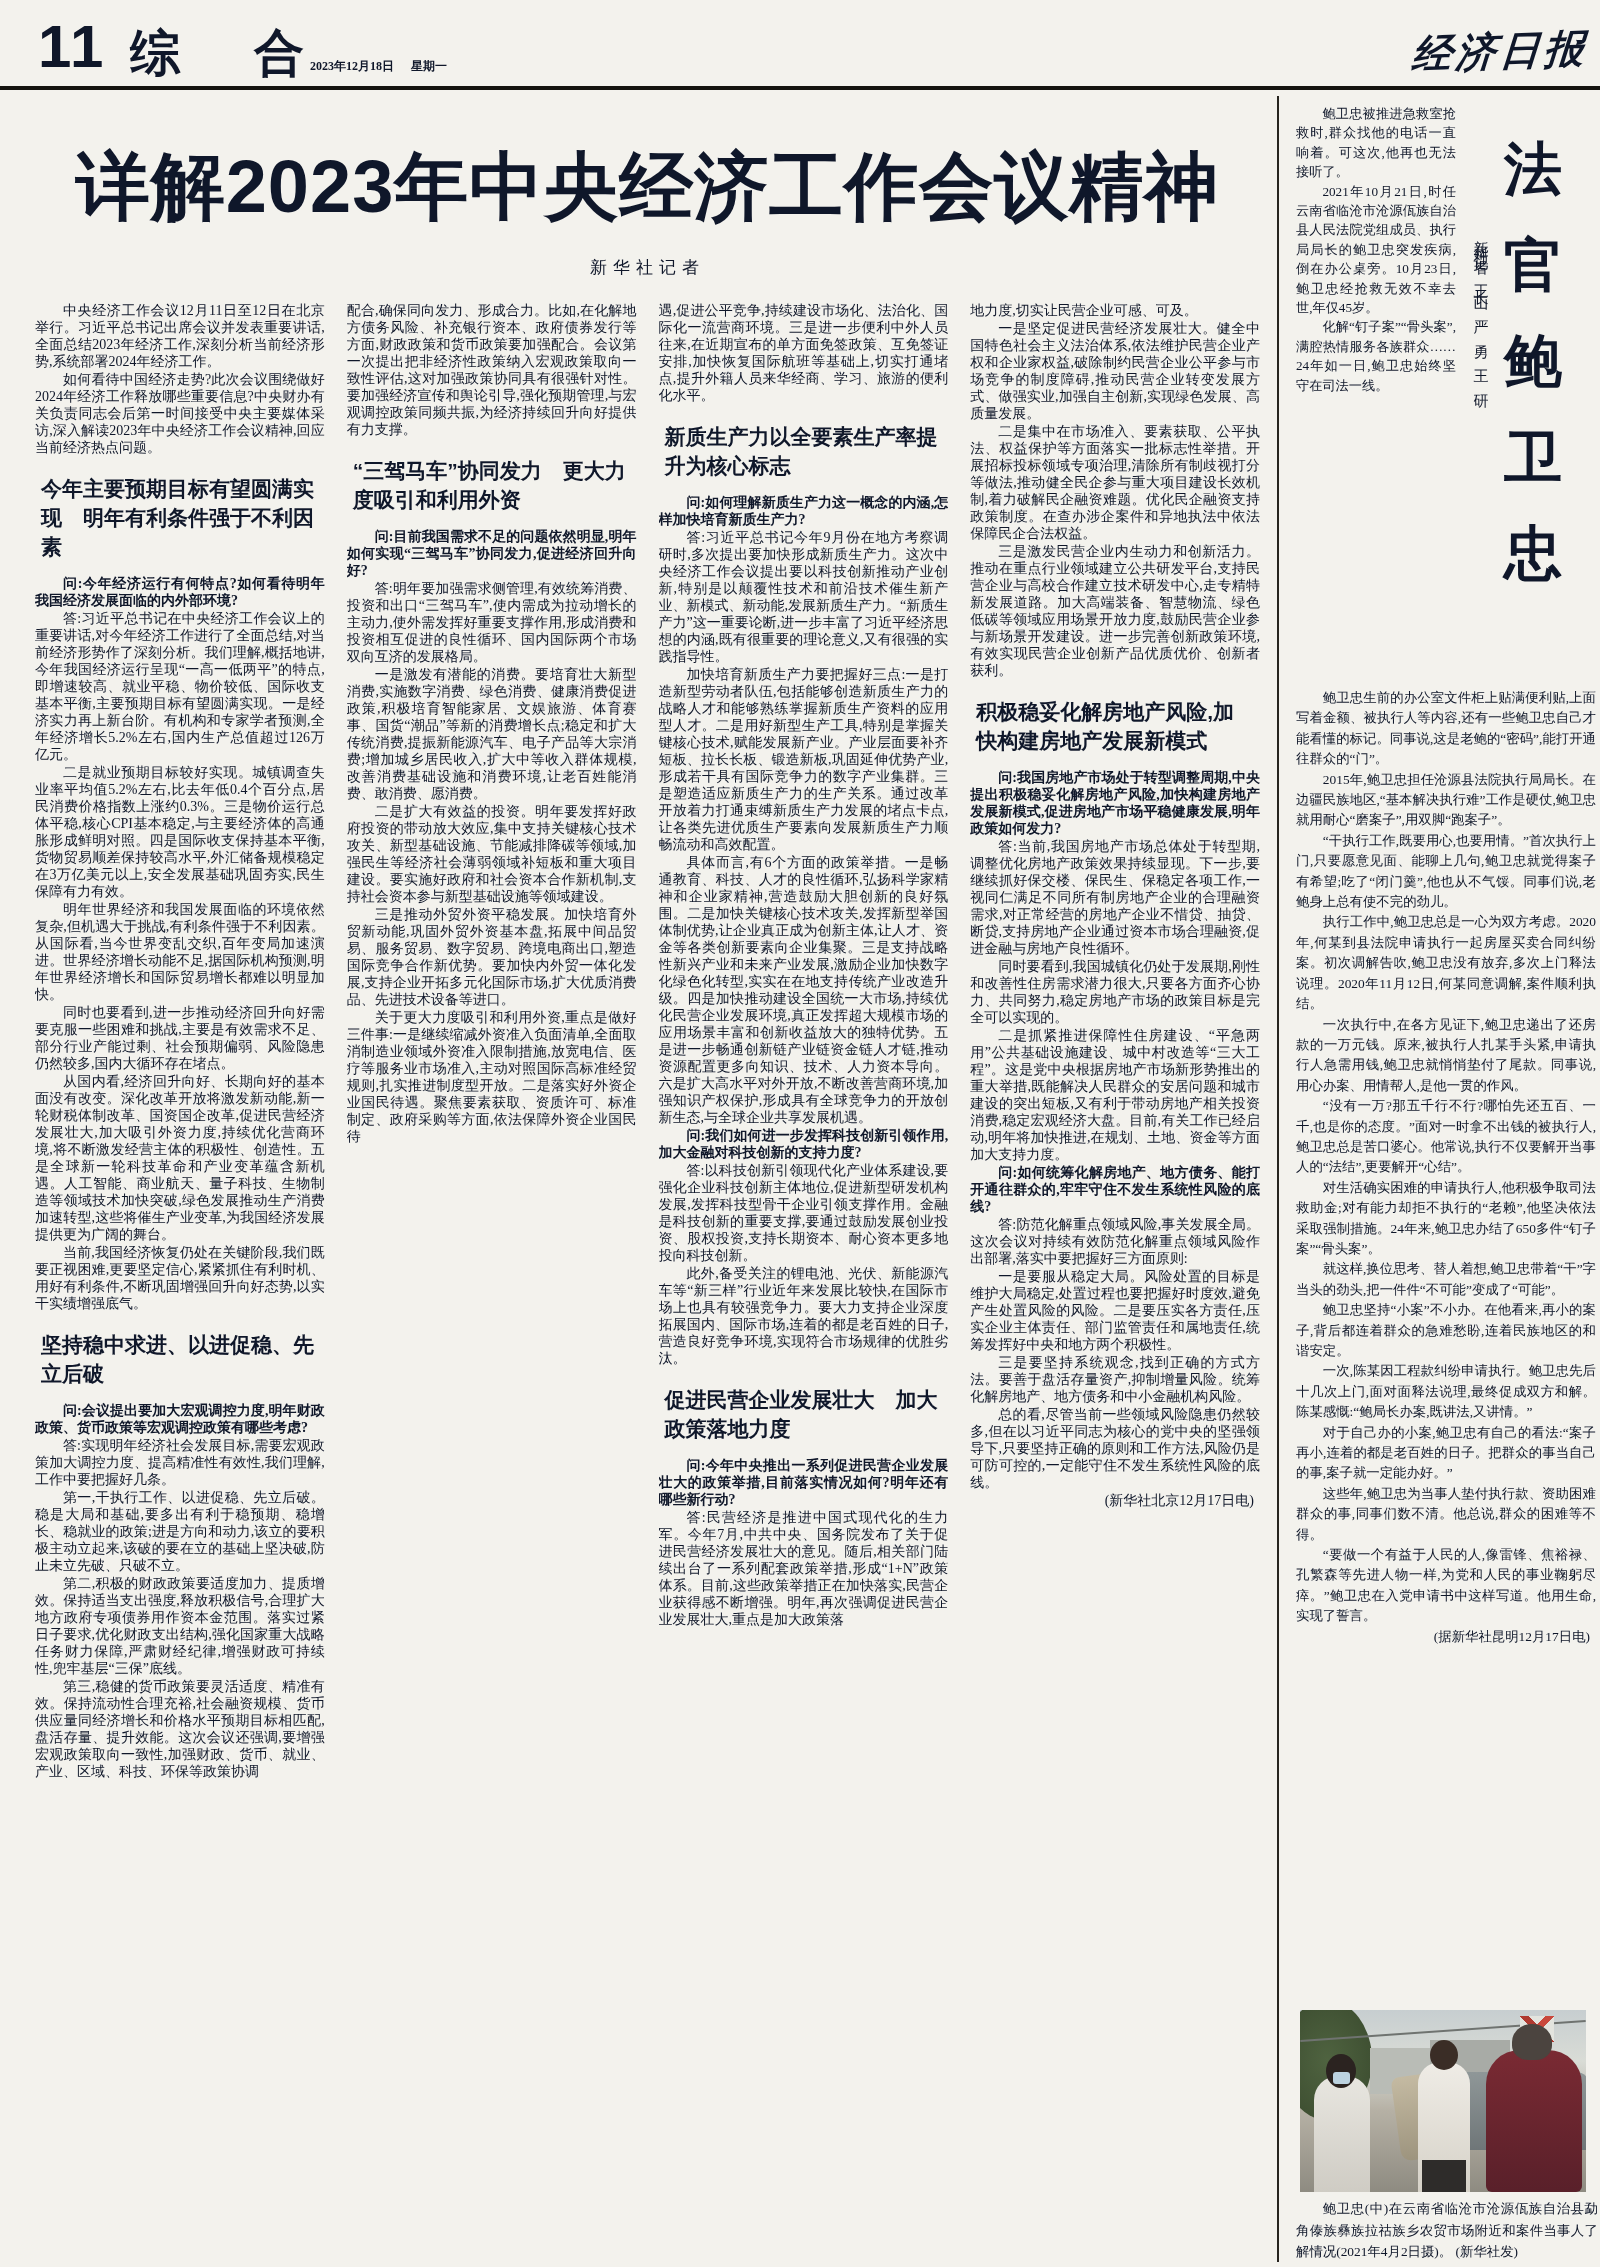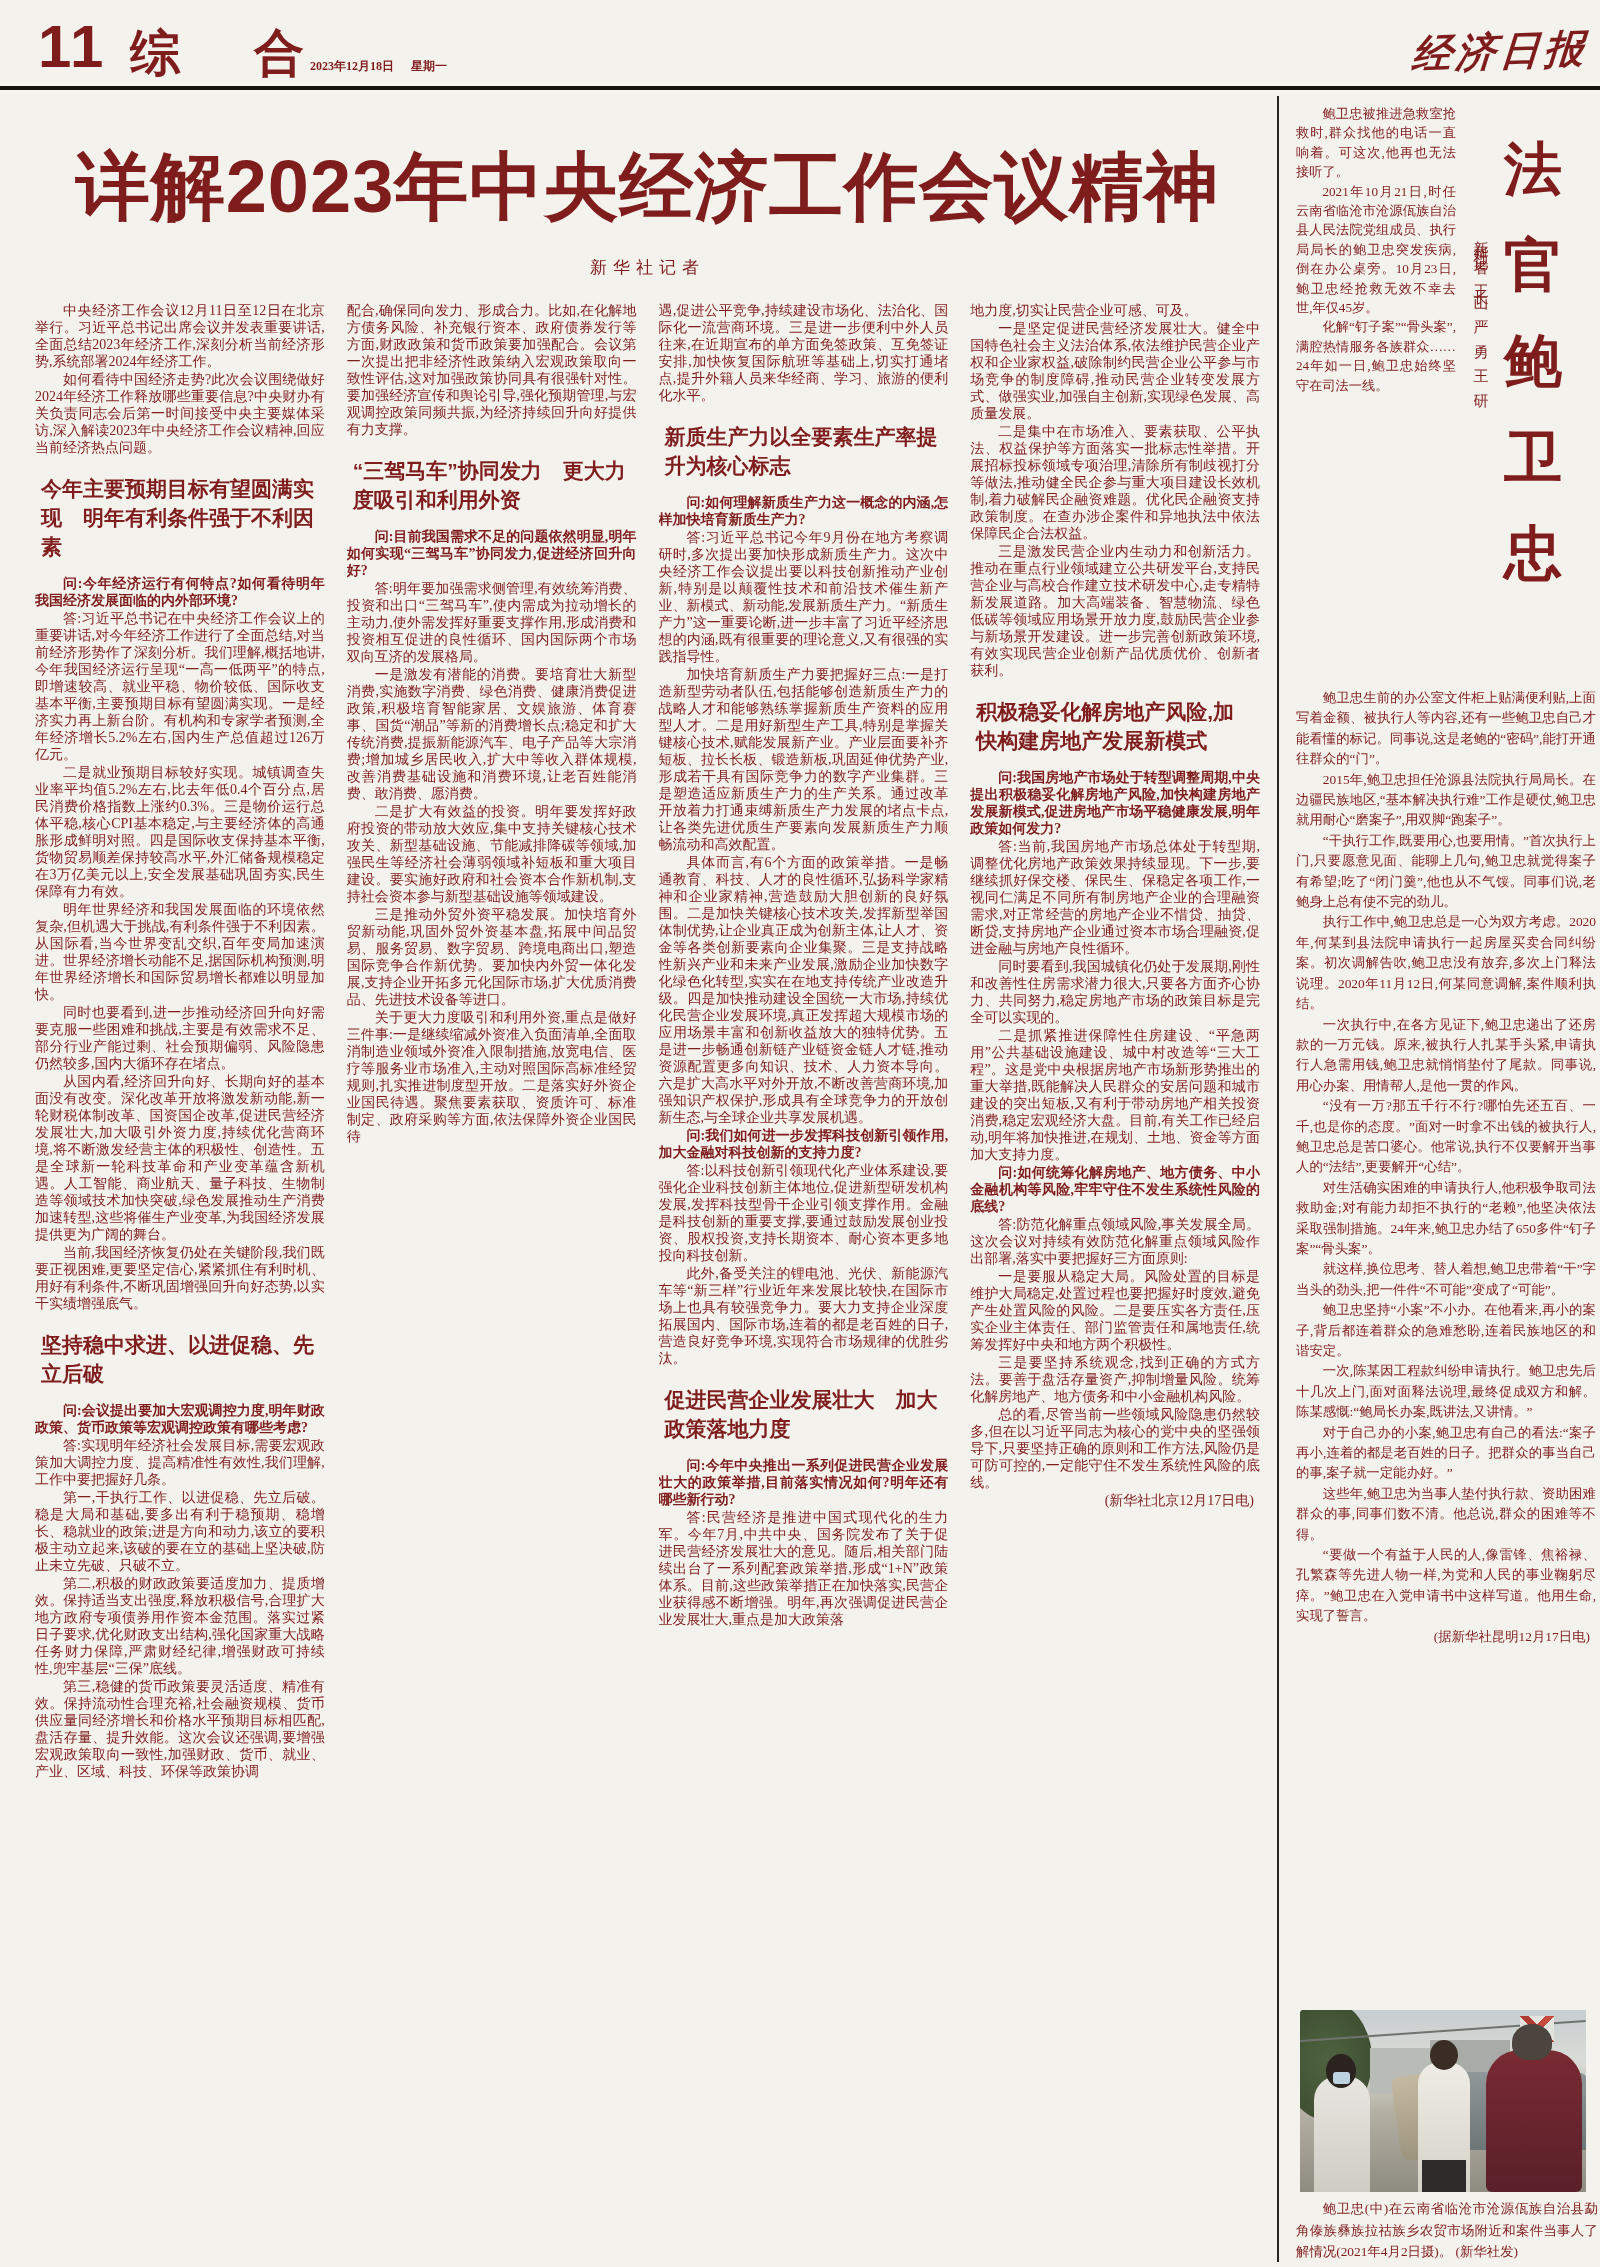--- a/index.html
+++ b/index.html
@@ -1,18 +1,18 @@
 <!DOCTYPE html>
 <html><head>
 <meta charset="utf-8">
 <style>
   html,body{margin:0;padding:0;}
   body{background:#888;}
   .page{position:relative;width:1600px;height:2267px;background:#f3f2ed;overflow:hidden;
-        font-family:"Liberation Serif","DejaVu Serif",serif;color:#7f1d1d;}
+        font-family:"Liberation Serif","DejaVu Serif",serif;color:#0f172a;}
   
   .pagenum{position:absolute;left:38px;top:12px;font-size:60px;font-weight:900;
            font-family:"Liberation Sans","DejaVu Sans",sans-serif;letter-spacing:2px;}
   .section{position:absolute;left:130px;top:20px;font-size:50px;font-weight:900;
            font-family:Liberation Sans, sans-serif;letter-spacing:30px;}
   .dateline{position:absolute;left:310px;top:58px;font-size:12px;font-weight:600;}
   .logo{position:absolute;left:1412px;top:24px;font-size:40px;font-weight:900;
         font-family:"Liberation Serif",serif;font-style:italic;letter-spacing:4px;
         transform:rotate(-2deg) skewX(-6deg);}
   .toprule{position:absolute;left:0;top:86px;width:1600px;height:4px;background:#15140f;}
@@ -140,21 +140,21 @@
     <div class="col" id="mcol3">
         <p class="c">地力度,切实让民营企业可感、可及。</p>
         <p class="p">一是坚定促进民营经济发展壮大。健全中国特色社会主义法治体系,依法维护民营企业产权和企业家权益,破除制约民营企业公平参与市场竞争的制度障碍,推动民营企业转变发展方式、做强实业,加强自主创新,实现绿色发展、高质量发展。</p>
         <p class="p">二是集中在市场准入、要素获取、公平执法、权益保护等方面落实一批标志性举措。开展招标投标领域专项治理,清除所有制歧视打分等做法,推动健全民企参与重大项目建设长效机制,着力破解民企融资难题。优化民企融资支持政策制度。在查办涉企案件和异地执法中依法保障民企合法权益。</p>
         <p class="p">三是激发民营企业内生动力和创新活力。推动在重点行业领域建立公共研发平台,支持民营企业与高校合作建立技术研发中心,走专精特新发展道路。加大高端装备、智慧物流、绿色低碳等领域应用场景开放力度,鼓励民营企业参与新场景开发建设。进一步完善创新政策环境,有效实现民营企业创新产品优质优价、创新者获利。</p>
         <div class="h">积极稳妥化解房地产风险,加快构建房地产发展新模式</div>
         <p class="q">问:我国房地产市场处于转型调整周期,中央提出积极稳妥化解房地产风险,加快构建房地产发展新模式,促进房地产市场平稳健康发展,明年政策如何发力?</p>
         <p class="p">答:当前,我国房地产市场总体处于转型期,调整优化房地产政策效果持续显现。下一步,要继续抓好保交楼、保民生、保稳定各项工作,一视同仁满足不同所有制房地产企业的合理融资需求,对正常经营的房地产企业不惜贷、抽贷、断贷,支持房地产企业通过资本市场合理融资,促进金融与房地产良性循环。</p>
         <p class="p">同时要看到,我国城镇化仍处于发展期,刚性和改善性住房需求潜力很大,只要各方面齐心协力、共同努力,稳定房地产市场的政策目标是完全可以实现的。</p>
         <p class="p">二是抓紧推进保障性住房建设、“平急两用”公共基础设施建设、城中村改造等“三大工程”。这是党中央根据房地产市场新形势推出的重大举措,既能解决人民群众的安居问题和城市建设的突出短板,又有利于带动房地产相关投资消费,稳定宏观经济大盘。目前,有关工作已经启动,明年将加快推进,在规划、土地、资金等方面加大支持力度。</p>
-        <p class="q">问:如何统筹化解房地产、地方债务、中小金融机构等风险,牢牢守住不发生系统性风险的底线?</p>
+        <p class="q">问:如何统筹化解房地产、地方债务、能打开通往群众的,牢牢守住不发生系统性风险的底线?</p>
         <p class="p">答:防范化解重点领域风险,事关发展全局。这次会议对持续有效防范化解重点领域风险作出部署,落实中要把握好三方面原则:</p>
         <p class="p">一是要服从稳定大局。风险处置的目标是维护大局稳定,处置过程也要把握好时度效,避免产生处置风险的风险。二是要压实各方责任,压实企业主体责任、部门监管责任和属地责任,统筹发挥好中央和地方两个积极性。</p>
         <p class="p">三是要坚持系统观念,找到正确的方式方法。要善于盘活存量资产,抑制增量风险。统筹化解房地产、地方债务和中小金融机构风险。</p>
         <p class="p">总的看,尽管当前一些领域风险隐患仍然较多,但在以习近平同志为核心的党中央的坚强领导下,只要坚持正确的原则和工作方法,风险仍是可防可控的,一定能守住不发生系统性风险的底线。</p>
         <p class="sign">(新华社北京12月17日电)</p>
       </div>
   </div>
 
   <div class="vdivider"></div>
 

